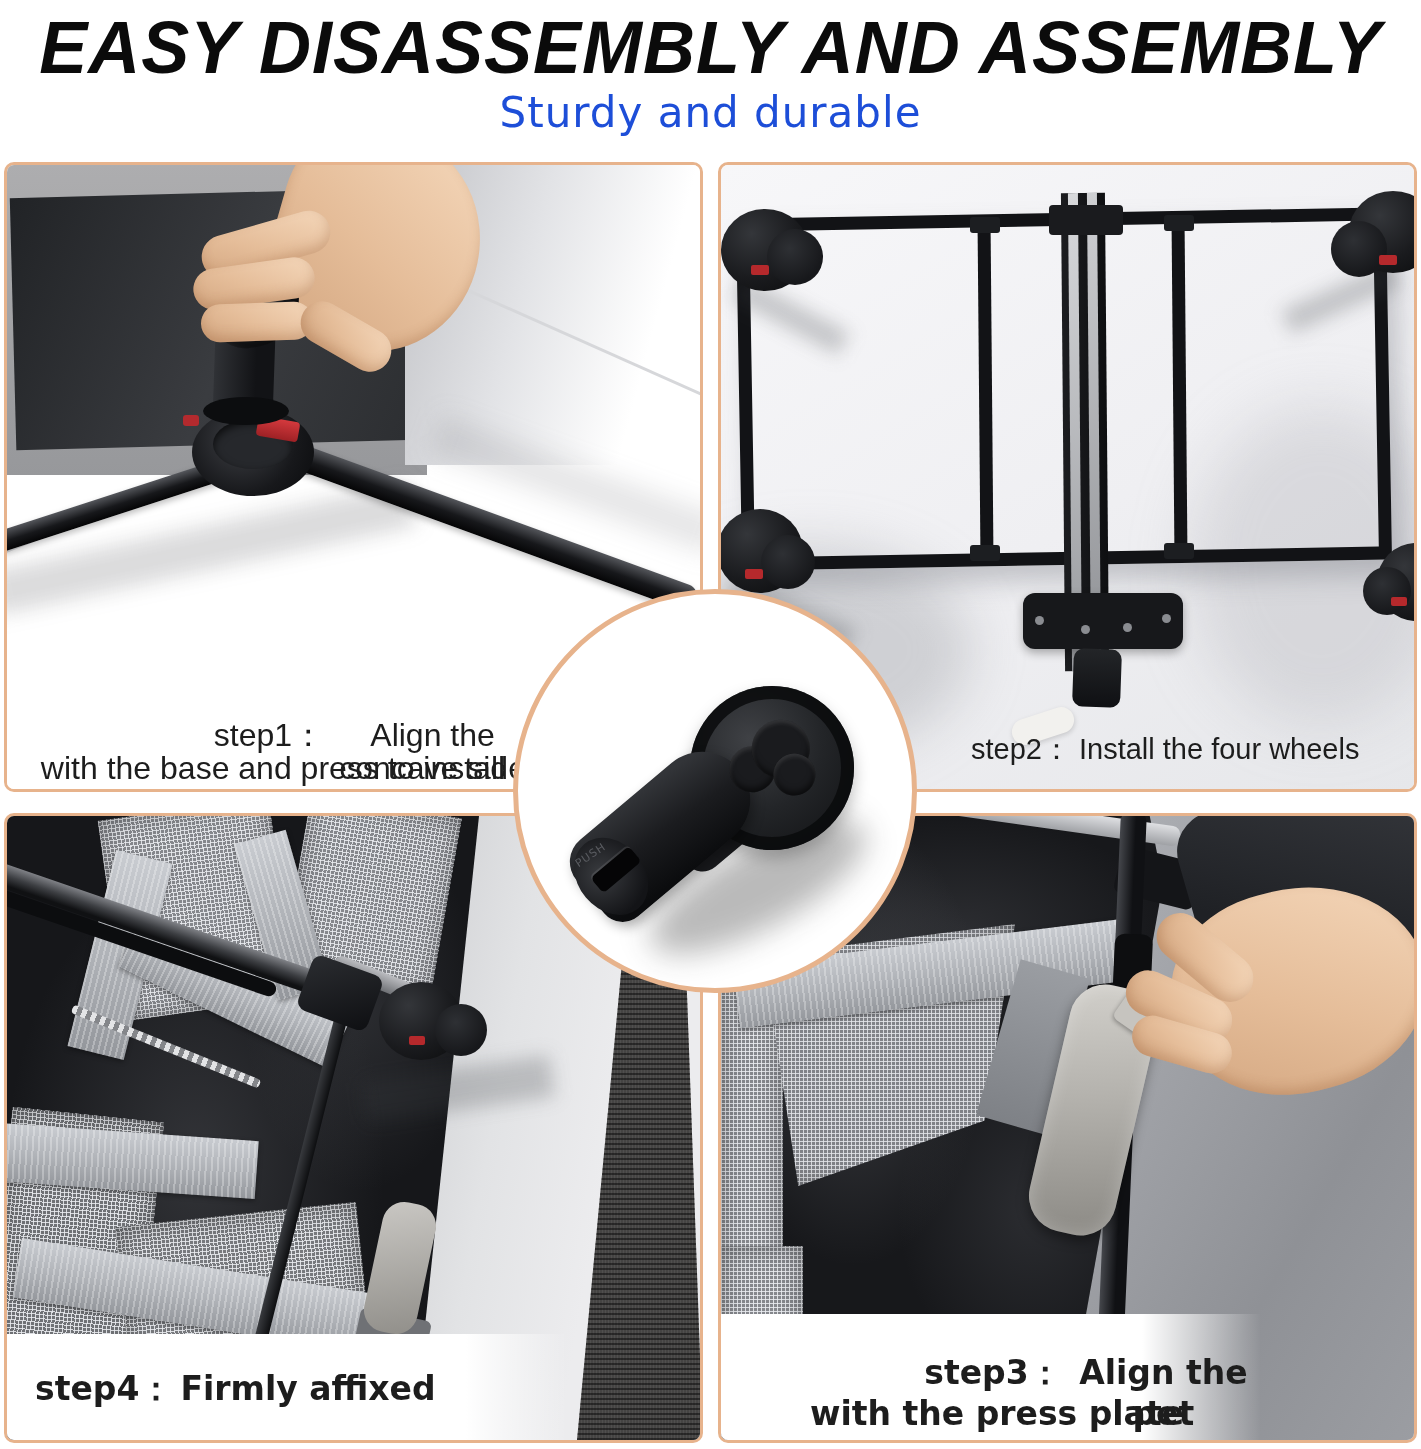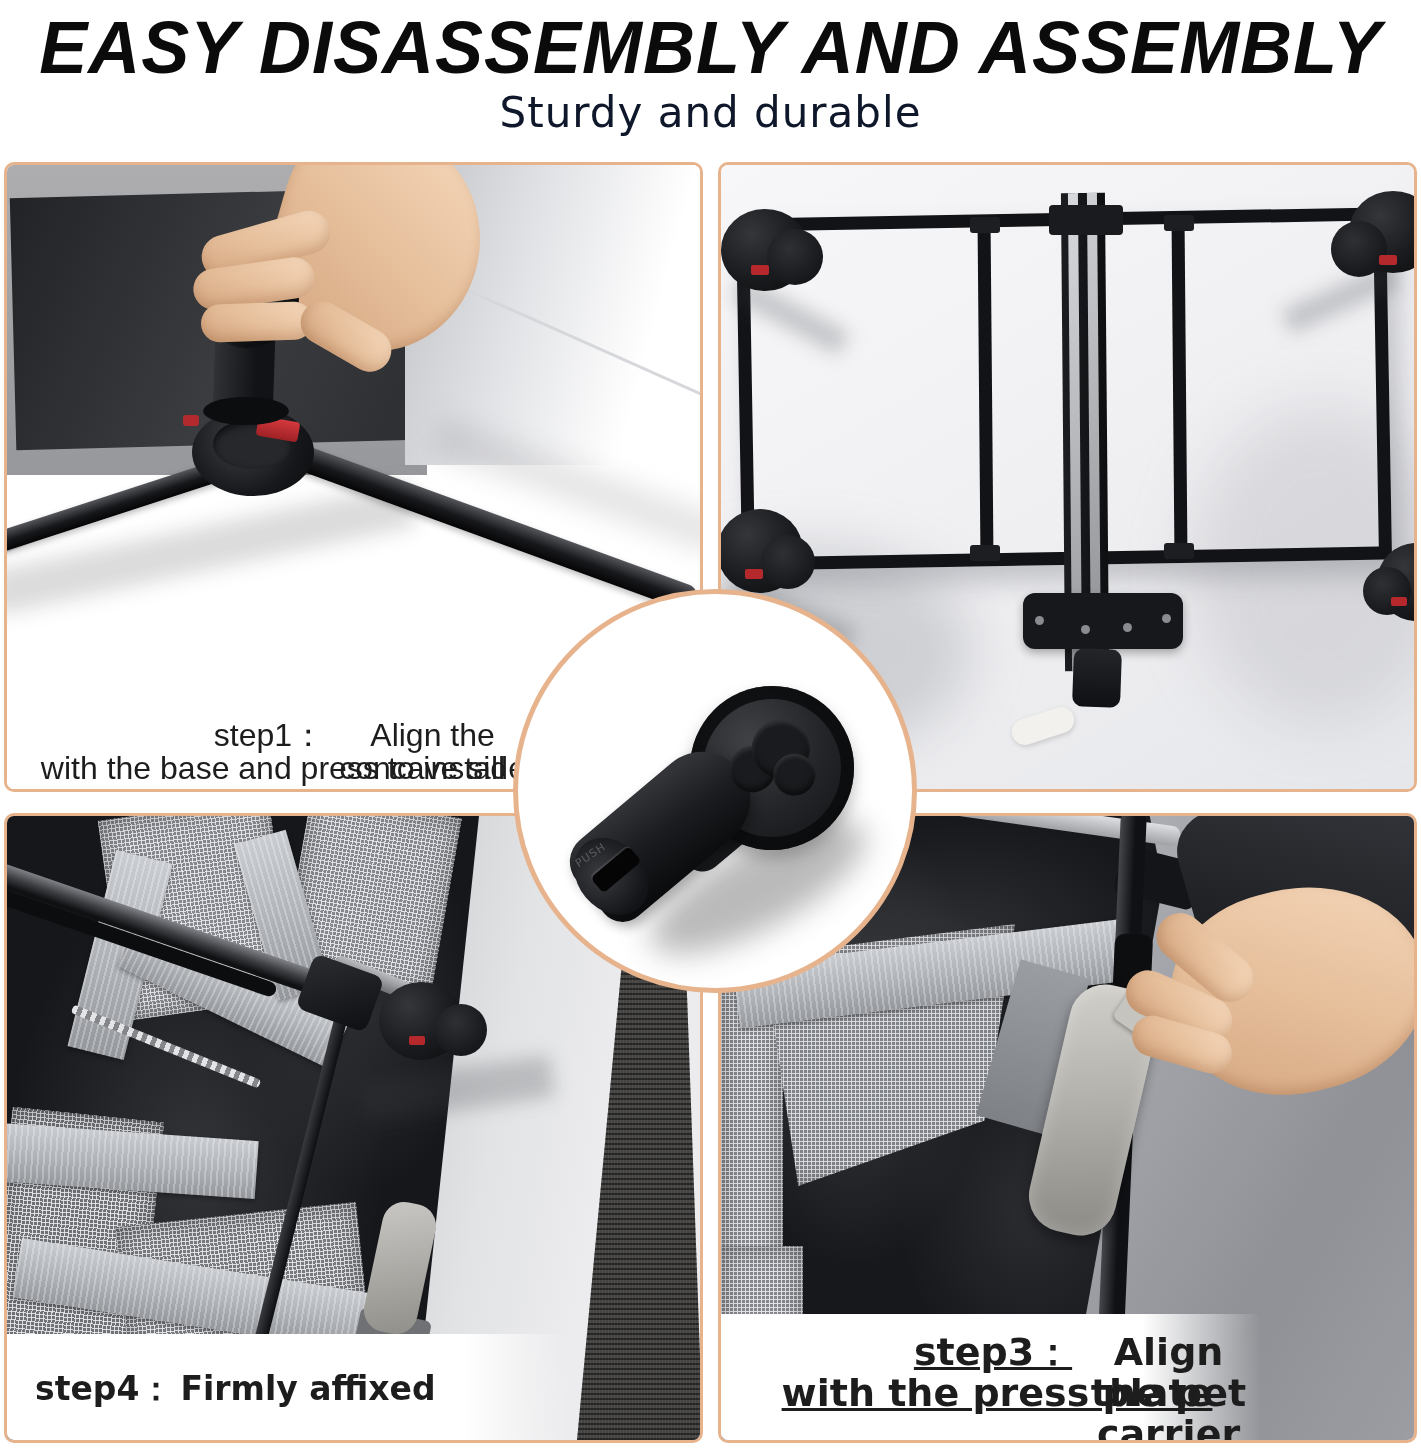--- a/index.html
+++ b/index.html
@@ -11,21 +11,21 @@
   html,body{width:1421px;height:1449px;background:#fff;overflow:hidden;
     font-family:"Liberation Sans", sans-serif;}
   .canvas{position:relative;width:1421px;height:1449px;background:#fff;}
 
   
   .title{position:absolute;top:4px;left:0;width:100%;text-align:center;
     font-size:72px;font-weight:bold;font-style:italic;letter-spacing:1px;
     color:var(--ink);white-space:nowrap;transform:scaleY(1.04);transform-origin:top center;}
   .subtitle{position:absolute;top:88px;left:0;width:100%;text-align:center;
     font-family:"DejaVu Sans", sans-serif;font-size:42px;font-weight:400;
-    color:#0f172a;letter-spacing:1px;}
+    color:#1d4ed8;letter-spacing:1px;}
 
   
   .panel{position:absolute;width:699px;height:630px;border:3px solid var(--accent);
     border-radius:10px;overflow:hidden;background:#fff;}
   .p1{left:4px;top:162px;}
   .p2{left:718px;top:162px;}
   .p3{left:718px;top:813px;}
   .p4{left:4px;top:813px;}
   .panel *{position:absolute;}
 
@@ -161,21 +161,21 @@
     border-radius:6px 18px 14px 6px;background:#c6c4bf;box-shadow:0 2px 4px rgba(0,0,0,.3);}
   .p3-sleeve{left:468px;top:-34px;width:276px;height:194px;transform:rotate(-16deg);z-index:5;
     border-radius:40px;background:linear-gradient(210deg,#3a3c41 0%,#1f2125 70%);}
   .p3-palm{left:452px;top:72px;width:254px;height:204px;border-radius:45% 55% 50% 50%;
     transform:rotate(-14deg);z-index:6;}
   .p3-f1{left:402px;top:168px;width:112px;height:45px;border-radius:24px;transform:rotate(24deg);z-index:7;}
   .p3-f2{left:410px;top:208px;width:102px;height:41px;border-radius:22px;transform:rotate(16deg);z-index:7;}
   .p3-thumb{left:428px;top:118px;width:112px;height:47px;border-radius:24px;transform:rotate(40deg);z-index:7;}
   .p3-band{left:0;top:498px;width:540px;height:126px;z-index:8;
     background:linear-gradient(to right,#ffffff 0%,#ffffff 78%,rgba(255,255,255,0) 100%);}
-  .p3-cap{left:16px;top:516px;width:520px;font-size:38px;font-weight:600;line-height:41px;text-decoration:underline;}
+  .p3-cap{left:16px;top:536px;width:520px;font-size:33px;font-weight:600;line-height:41px;}
 
   
   .p4-floor{left:398px;top:0;width:295px;height:624px;z-index:1;
     background:linear-gradient(100deg,#cdced1 0%,#e2e3e5 35%,#ececee 65%);}
   .p4-fabric{left:0;top:0;width:472px;height:624px;background:#16171a;z-index:2;
     clip-path:polygon(0 0,100% 0,86% 100%,0 100%);
     background-image:radial-gradient(closest-side at 40% 55%, rgba(92,94,100,.4), rgba(0,0,0,0)),
       radial-gradient(closest-side at 75% 30%, rgba(84,86,92,.35), rgba(0,0,0,0)),
       radial-gradient(closest-side at 20% 80%, rgba(76,78,84,.3), rgba(0,0,0,0));}
   .p4-carpet{left:556px;top:0;width:140px;height:624px;z-index:2;
@@ -325,20 +325,23 @@
     </div>
     <div class="caster p2-wBR">
       <div class="wa" style="left:16px;top:6px;width:78px;height:78px;"></div>
       <div class="wb" style="left:2px;top:30px;width:48px;height:48px;"></div>
       <div class="wr" style="left:30px;top:60px;width:16px;height:9px;"></div>
     </div>
     <div class="wshadow" style="left:10px;top:138px;width:120px;height:26px;transform:rotate(28deg);"></div>
     <div class="wshadow" style="left:560px;top:120px;width:120px;height:26px;transform:rotate(-24deg);"></div>
     <div class="wshadow" style="left:6px;top:436px;width:130px;height:28px;transform:rotate(24deg);"></div>
 
+    <div class="caption cap-sans p2-cap">
+      <span class="lbl">step2：</span><span>Install the four wheels</span>
+    </div>
   </section>
 
   <section class="panel p3">
     <div class="p3-bg"></div>
     <div class="p3-fabric fold"></div>
     <div class="p3-mesh1 mesh"></div>
     <div class="p3-mesh2 mesh"></div>
     <div class="p3-mesh3 mesh"></div>
     <div class="p3-strap strap"></div>
     <div class="p3-strapfold"></div>

